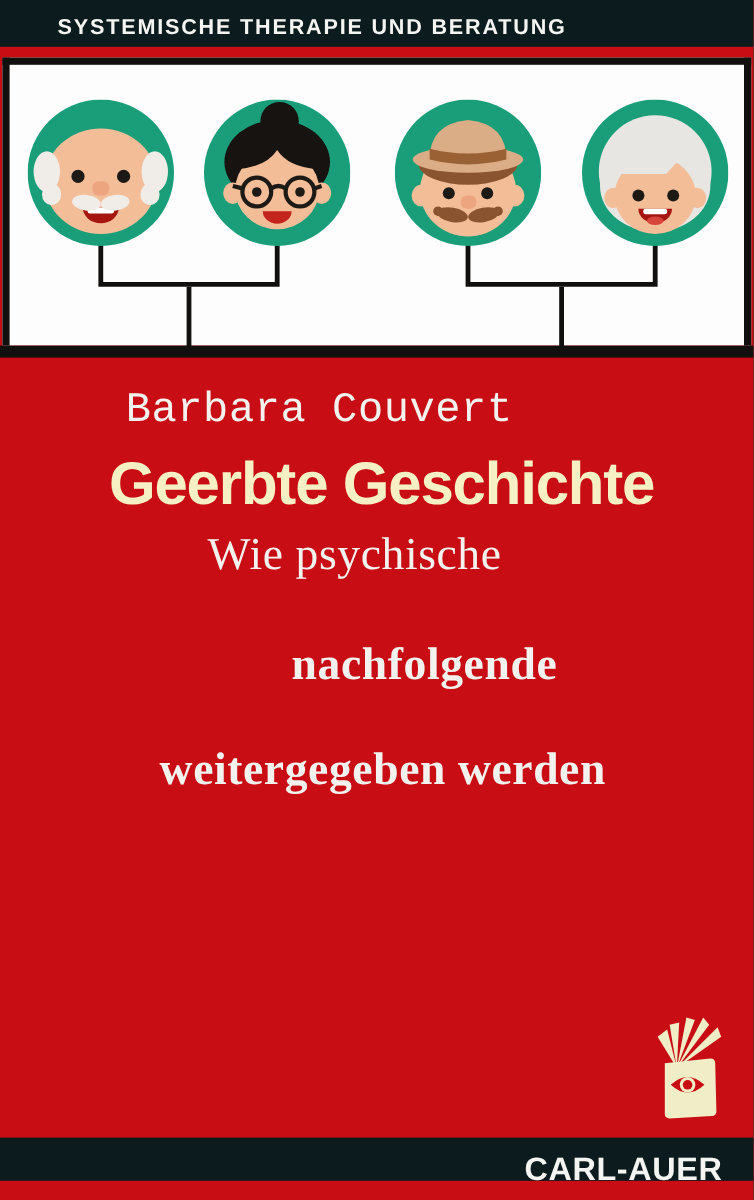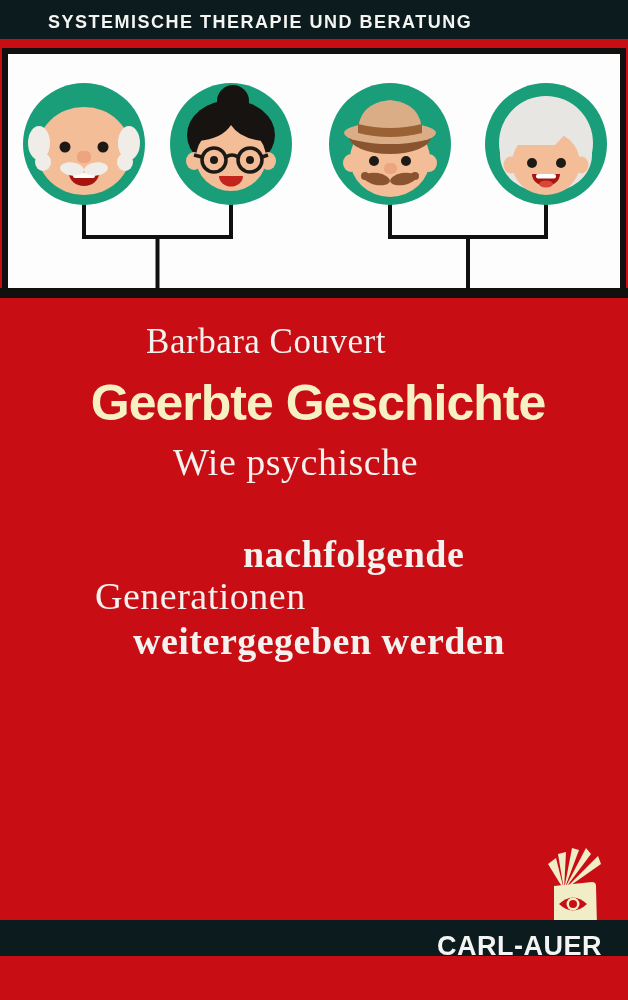--- a/index.html
+++ b/index.html
@@ -28,21 +28,21 @@
     position:absolute; left:0; top:288px; width:628px; height:10px;
     background:var(--line-black,#12100e);
   }
   .tree{ position:absolute; left:0; top:0; }
   .avatar{ position:absolute; width:122px; height:122px; top:83px; }
   .avatar.a1{ left:23px; } .avatar.a2{ left:170px; }
   .avatar.a3{ left:329px; } .avatar.a4{ left:485px; }
   
   .author{
     position:absolute; left:0; top:322px; width:532px; text-align:center;
-    font-family:Liberation Serif, serif; font-size:35px; letter-spacing:.5px;
+    font-family:Liberation Mono, monospace; font-size:35px; letter-spacing:.5px;
     color:var(--text-white,#f3f2ef);
   }
   .title{
     position:absolute; left:0; top:370px; width:628px; margin:4px; text-align:center;
     font-family:"Liberation Sans", sans-serif; font-weight:bold;
     font-size:50px; letter-spacing:-1px;
     color:var(--title-cream,#f6f0c4);
   }
   .sub-line{
     position:absolute; white-space:nowrap;
@@ -50,21 +50,21 @@
     letter-spacing:.5px; color:var(--text-white,#f3f2ef);
   }
   .st1{ left:173px; top:443px; }
   .st2{ left:116px; top:487px; }
   .st3{ left:243px; top:535px;font-weight:bold; }
   .st4{ left:95px;  top:577px; }
   .st5{ left:133px; top:622px;font-weight:bold; }
   
   .logo{ position:absolute; left:544px; top:846px; }
   .bottombar{
-    position:absolute; left:0; top:920px; width:628px; height:36px;
+    position:absolute; left:0; top:948px; width:628px; height:36px;
     background:var(--dark-bar,#0b1b1e);
   }
   .publisher-name{
     position:absolute; right:26px; top:0; line-height:52px;
     color:#f4f4f2; font-weight:bold; font-size:27px; letter-spacing:.5px;
   }
 </style>
 </head>
 <body>
 
@@ -160,21 +160,20 @@
   </svg>
 
   <div class="panel-bottom-rule"></div>
 
   <div class="author">Barbara Couvert</div>
 
   <h1 class="title">Geerbte Geschichte</h1>
 
   <div class="sub-line st1">Wie psychische</div>
   <div class="sub-line st3">nachfolgende</div>
-  <div class="sub-line st4">Generationen</div>
   <div class="sub-line st5">weitergegeben werden</div>
 
   <svg class="logo" width="66" height="92" viewBox="0 0 66 92">
     <g fill="var(--logo-cream)">
       <path d="M20 44 L4 18 L12 12 Z"></path>
       <path d="M20 44 L14 8 L22 6 Z"></path>
       <path d="M20 44 L28 2 L35 4 Z"></path>
       <path d="M20 44 L42 2 L47 8 Z"></path>
       <path d="M20 44 L54 10 L57 18 Z"></path>
       <path d="M10 40 L48 36 Q52 36 52 40 L53 80 Q53 84 49 84 L14 86 Q10 86 10 82 Z"></path>

